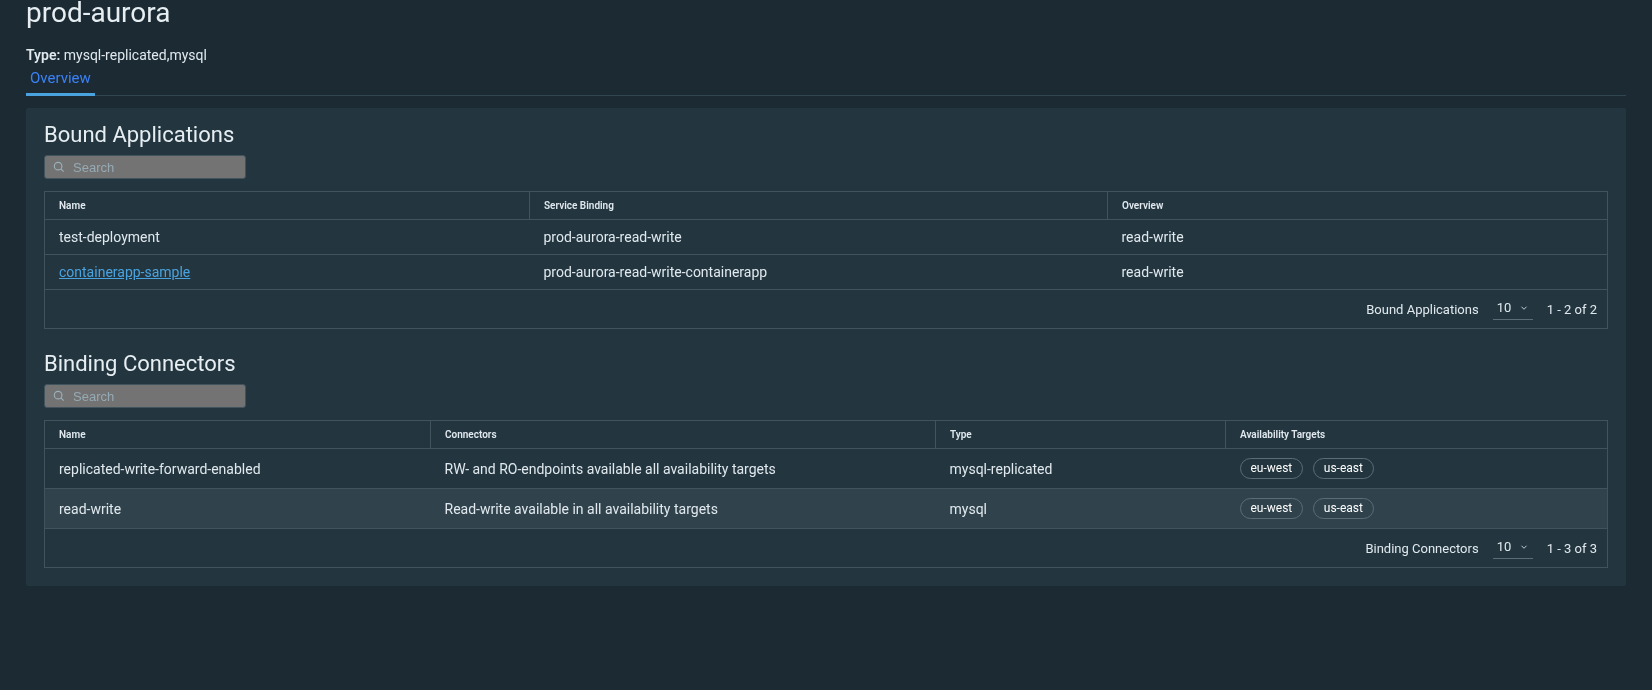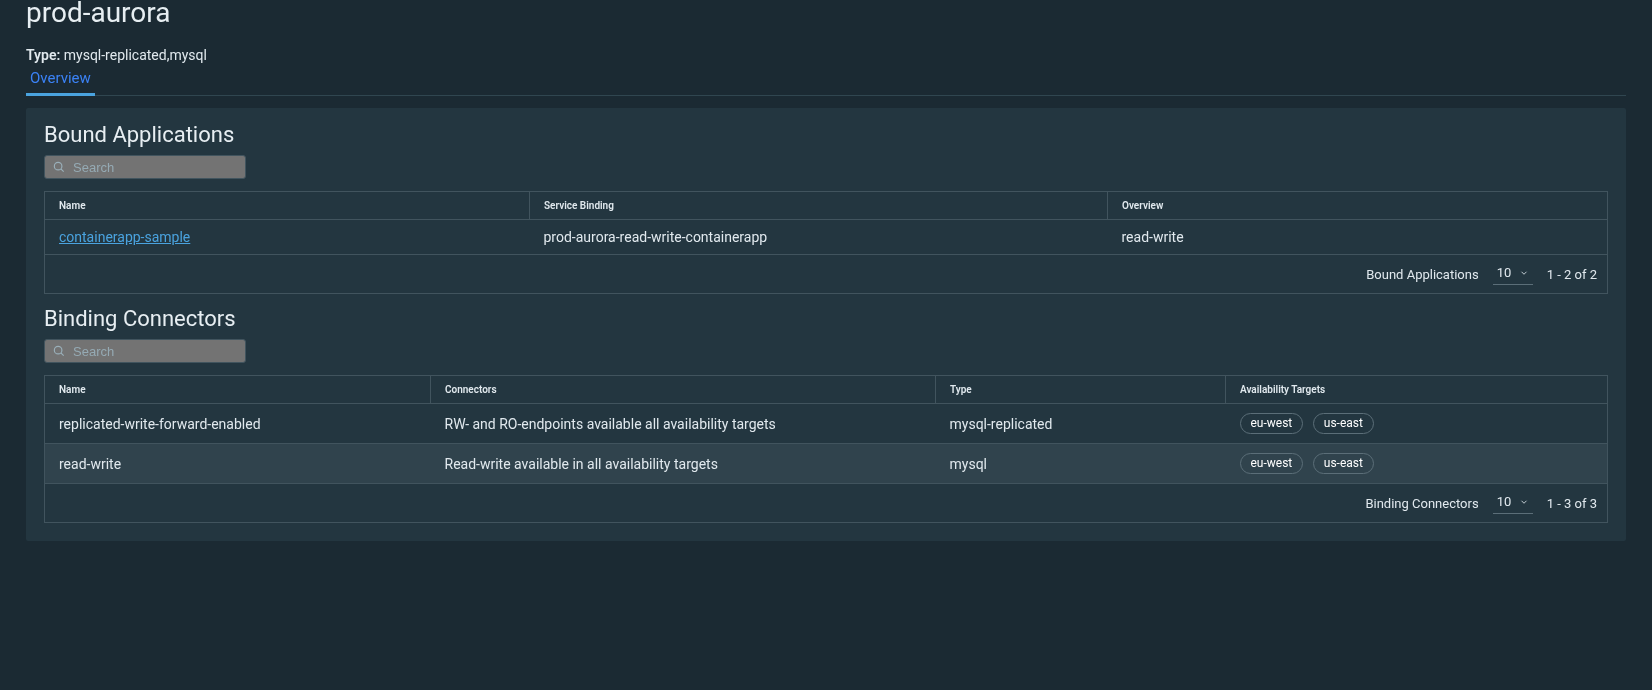--- a/index.html
+++ b/index.html
@@ -52,21 +52,21 @@
     height: 3px;
     background: #4aa3df;
   }
 
   .panel-wrap {
     background: #233640;
     border-radius: 2px;
     padding: 14px 18px 18px;
   }
 
-  .section + .section { margin-top: 12px; }
+  .section + .section { margin-top: 22px; }
 
   .section-title {
     font-size: 22px;
     font-weight: 400;
     color: #e7eef2;
     margin-bottom: 8px;
   }
 
   .search-wrap {
     position: relative;
@@ -202,20 +202,25 @@
             <col class="ba-col-conn">
         </colgroup>
         <thead>
           <tr>
             <th>Name</th>
             <th>Service Binding</th>
             <th>Overview</th>
           </tr>
         </thead>
         <tbody>
+          <tr>
+            <td><span>test-deployment</span></td>
+            <td><span>prod-aurora-read-write</span></td>
+            <td><span>read-write</span></td>
+          </tr>
           <tr>
             <td><a class="row-link">containerapp-sample</a></td>
             <td><span>prod-aurora-read-write-containerapp</span></td>
             <td><span>read-write</span></td>
           </tr>
         </tbody>
       </table>
       <div class="table-footer">
         <span>Bound Applications</span>
         <div class="page-size">

